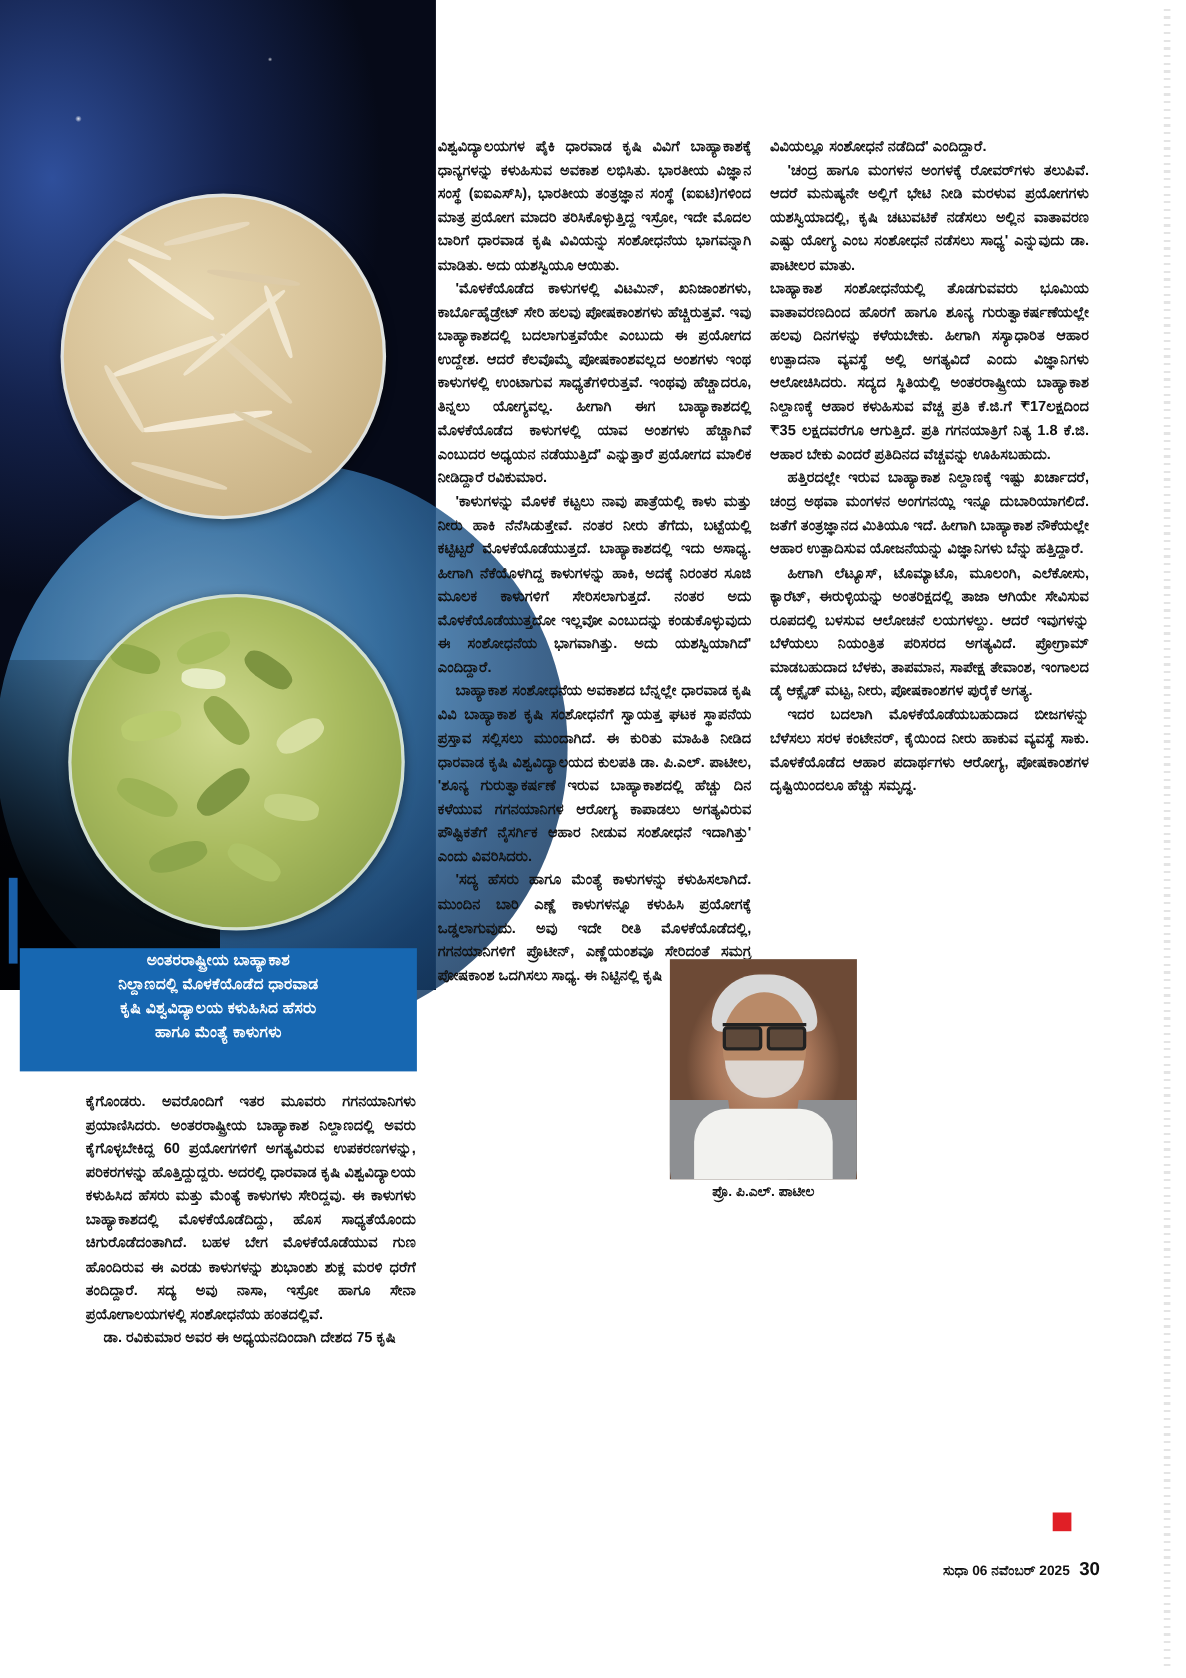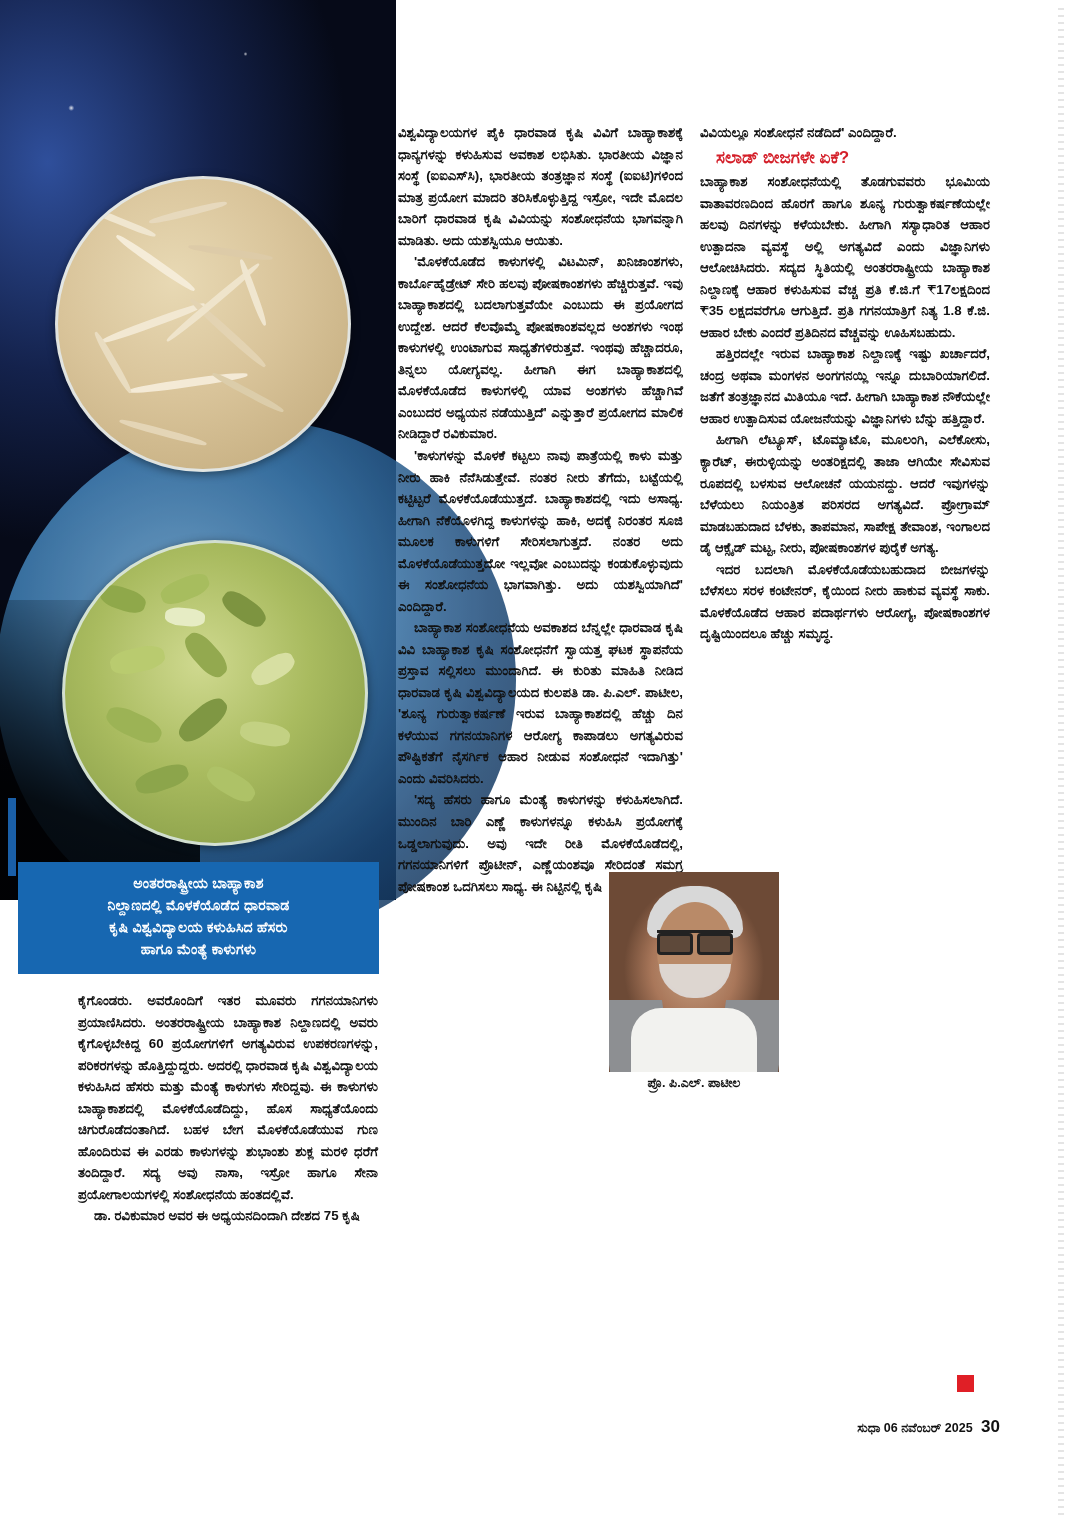--- a/index.html
+++ b/index.html
@@ -94,21 +94,20 @@
   
   .caption-box {
     position: absolute;
     left: 18px;
     top: 862px;
     width: 361px;
     height: 112px;
     background: #1767b1;
     color: #ffffff;
     text-align: center;
-    padding-top: 10px;
     box-sizing: border-box;
   }
   .caption-box p {
     margin: 0;
     font-size: 14.2px;
     line-height: 1.55;
     font-weight: bold;
     letter-spacing: 0.2px;
   }
 
@@ -325,24 +324,24 @@
   <div class="col col-mid">
     <p class="noindent">ವಿಶ್ವವಿದ್ಯಾಲಯಗಳ ಪೈಕಿ ಧಾರವಾಡ ಕೃಷಿ ವಿವಿಗೆ ಬಾಹ್ಯಾಕಾಶಕ್ಕೆ ಧಾನ್ಯಗಳನ್ನು ಕಳುಹಿಸುವ ಅವಕಾಶ ಲಭಿಸಿತು. ಭಾರತೀಯ ವಿಜ್ಞಾನ ಸಂಸ್ಥೆ (ಐಐಎಸ್‌ಸಿ), ಭಾರತೀಯ ತಂತ್ರಜ್ಞಾನ ಸಂಸ್ಥೆ (ಐಐಟಿ)ಗಳಿಂದ ಮಾತ್ರ ಪ್ರಯೋಗ ಮಾದರಿ ತರಿಸಿಕೊಳ್ಳುತ್ತಿದ್ದ ಇಸ್ರೋ, ಇದೇ ಮೊದಲ ಬಾರಿಗೆ ಧಾರವಾಡ ಕೃಷಿ ವಿವಿಯನ್ನು ಸಂಶೋಧನೆಯ ಭಾಗವನ್ನಾಗಿ ಮಾಡಿತು. ಅದು ಯಶಸ್ವಿಯೂ ಆಯಿತು.</p>
     <p>'ಮೊಳಕೆಯೊಡೆದ ಕಾಳುಗಳಲ್ಲಿ ವಿಟಮಿನ್, ಖನಿಜಾಂಶಗಳು, ಕಾರ್ಬೊಹೈಡ್ರೇಟ್ ಸೇರಿ ಹಲವು ಪೋಷಕಾಂಶಗಳು ಹೆಚ್ಚಿರುತ್ತವೆ. ಇವು ಬಾಹ್ಯಾಕಾಶದಲ್ಲಿ ಬದಲಾಗುತ್ತವೆಯೇ ಎಂಬುದು ಈ ಪ್ರಯೋಗದ ಉದ್ದೇಶ. ಆದರೆ ಕೆಲವೊಮ್ಮೆ ಪೋಷಕಾಂಶವಲ್ಲದ ಅಂಶಗಳು ಇಂಥ ಕಾಳುಗಳಲ್ಲಿ ಉಂಟಾಗುವ ಸಾಧ್ಯತೆಗಳಿರುತ್ತವೆ. ಇಂಥವು ಹೆಚ್ಚಾದರೂ, ತಿನ್ನಲು ಯೋಗ್ಯವಲ್ಲ. ಹೀಗಾಗಿ ಈಗ ಬಾಹ್ಯಾಕಾಶದಲ್ಲಿ ಮೊಳಕೆಯೊಡೆದ ಕಾಳುಗಳಲ್ಲಿ ಯಾವ ಅಂಶಗಳು ಹೆಚ್ಚಾಗಿವೆ ಎಂಬುದರ ಅಧ್ಯಯನ ನಡೆಯುತ್ತಿದೆ' ಎನ್ನುತ್ತಾರೆ ಪ್ರಯೋಗದ ಮಾಲಿಕ ನೀಡಿದ್ದಾರೆ ರವಿಕುಮಾರ.</p>
     <p>'ಕಾಳುಗಳನ್ನು ಮೊಳಕೆ ಕಟ್ಟಲು ನಾವು ಪಾತ್ರೆಯಲ್ಲಿ ಕಾಳು ಮತ್ತು ನೀರು ಹಾಕಿ ನೆನೆಸಿಡುತ್ತೇವೆ. ನಂತರ ನೀರು ತೆಗೆದು, ಬಟ್ಟೆಯಲ್ಲಿ ಕಟ್ಟಿಟ್ಟರೆ ಮೊಳಕೆಯೊಡೆಯುತ್ತದೆ. ಬಾಹ್ಯಾಕಾಶದಲ್ಲಿ ಇದು ಅಸಾಧ್ಯ. ಹೀಗಾಗಿ ನೆಕೆಯೊಳಗಿದ್ದ ಕಾಳುಗಳನ್ನು ಹಾಕಿ, ಅದಕ್ಕೆ ನಿರಂತರ ಸೂಜಿ ಮೂಲಕ ಕಾಳುಗಳಿಗೆ ಸೇರಿಸಲಾಗುತ್ತದೆ. ನಂತರ ಅದು ಮೊಳಕೆಯೊಡೆಯುತ್ತದೋ ಇಲ್ಲವೋ ಎಂಬುದನ್ನು ಕಂಡುಕೊಳ್ಳುವುದು ಈ ಸಂಶೋಧನೆಯ ಭಾಗವಾಗಿತ್ತು. ಅದು ಯಶಸ್ವಿಯಾಗಿದೆ' ಎಂದಿದ್ದಾರೆ.</p>
     <p>ಬಾಹ್ಯಾಕಾಶ ಸಂಶೋಧನೆಯ ಅವಕಾಶದ ಬೆನ್ನಲ್ಲೇ ಧಾರವಾಡ ಕೃಷಿ ವಿವಿ ಬಾಹ್ಯಾಕಾಶ ಕೃಷಿ ಸಂಶೋಧನೆಗೆ ಸ್ವಾಯತ್ತ ಘಟಕ ಸ್ಥಾಪನೆಯ ಪ್ರಸ್ತಾವ ಸಲ್ಲಿಸಲು ಮುಂದಾಗಿದೆ. ಈ ಕುರಿತು ಮಾಹಿತಿ ನೀಡಿದ ಧಾರವಾಡ ಕೃಷಿ ವಿಶ್ವವಿದ್ಯಾಲಯದ ಕುಲಪತಿ ಡಾ. ಪಿ.ಎಲ್. ಪಾಟೀಲ, 'ಶೂನ್ಯ ಗುರುತ್ವಾಕರ್ಷಣೆ ಇರುವ ಬಾಹ್ಯಾಕಾಶದಲ್ಲಿ ಹೆಚ್ಚು ದಿನ ಕಳೆಯುವ ಗಗನಯಾನಿಗಳ ಆರೋಗ್ಯ ಕಾಪಾಡಲು ಅಗತ್ಯವಿರುವ ಪೌಷ್ಟಿಕತೆಗೆ ನೈಸರ್ಗಿಕ ಆಹಾರ ನೀಡುವ ಸಂಶೋಧನೆ ಇದಾಗಿತ್ತು' ಎಂದು ವಿವರಿಸಿದರು.</p>
     <p>'ಸದ್ಯ ಹೆಸರು ಹಾಗೂ ಮೆಂತ್ಯೆ ಕಾಳುಗಳನ್ನು ಕಳುಹಿಸಲಾಗಿದೆ. ಮುಂದಿನ ಬಾರಿ ಎಣ್ಣೆ ಕಾಳುಗಳನ್ನೂ ಕಳುಹಿಸಿ ಪ್ರಯೋಗಕ್ಕೆ ಒಡ್ಡಲಾಗುವುದು. ಅವು ಇದೇ ರೀತಿ ಮೊಳಕೆಯೊಡೆದಲ್ಲಿ, ಗಗನಯಾನಿಗಳಿಗೆ ಪ್ರೊಟೀನ್, ಎಣ್ಣೆಯಂಶವೂ ಸೇರಿದಂತೆ ಸಮಗ್ರ ಪೋಷಕಾಂಶ ಒದಗಿಸಲು ಸಾಧ್ಯ. ಈ ನಿಟ್ಟಿನಲ್ಲಿ ಕೃಷಿ</p>
   </div>
 
   <div class="col col-right">
     <p class="noindent">ವಿವಿಯಲ್ಲೂ ಸಂಶೋಧನೆ ನಡೆದಿದೆ' ಎಂದಿದ್ದಾರೆ.</p>
-    <p class="subhead">ಸಲಾಡ್ ಬೀಜಗಳೇ ಏಕೆ?</p>
+    <p>'ಚಂದ್ರ ಹಾಗೂ ಮಂಗಳನ ಅಂಗಳಕ್ಕೆ ರೋವರ್‌ಗಳು ತಲುಪಿವೆ. ಆದರೆ ಮನುಷ್ಯನೇ ಅಲ್ಲಿಗೆ ಭೇಟಿ ನೀಡಿ ಮರಳುವ ಪ್ರಯೋಗಗಳು ಯಶಸ್ವಿಯಾದಲ್ಲಿ, ಕೃಷಿ ಚಟುವಟಿಕೆ ನಡೆಸಲು ಅಲ್ಲಿನ ವಾತಾವರಣ ಎಷ್ಟು ಯೋಗ್ಯ ಎಂಬ ಸಂಶೋಧನೆ ನಡೆಸಲು ಸಾಧ್ಯ' ಎನ್ನುವುದು ಡಾ. ಪಾಟೀಲರ ಮಾತು.</p>
     <p class="noindent">ಬಾಹ್ಯಾಕಾಶ ಸಂಶೋಧನೆಯಲ್ಲಿ ತೊಡಗುವವರು ಭೂಮಿಯ ವಾತಾವರಣದಿಂದ ಹೊರಗೆ ಹಾಗೂ ಶೂನ್ಯ ಗುರುತ್ವಾಕರ್ಷಣೆಯಲ್ಲೇ ಹಲವು ದಿನಗಳನ್ನು ಕಳೆಯಬೇಕು. ಹೀಗಾಗಿ ಸಸ್ಯಾಧಾರಿತ ಆಹಾರ ಉತ್ಪಾದನಾ ವ್ಯವಸ್ಥೆ ಅಲ್ಲಿ ಅಗತ್ಯವಿದೆ ಎಂದು ವಿಜ್ಞಾನಿಗಳು ಆಲೋಚಿಸಿದರು. ಸದ್ಯದ ಸ್ಥಿತಿಯಲ್ಲಿ ಅಂತರರಾಷ್ಟ್ರೀಯ ಬಾಹ್ಯಾಕಾಶ ನಿಲ್ದಾಣಕ್ಕೆ ಆಹಾರ ಕಳುಹಿಸುವ ವೆಚ್ಚ ಪ್ರತಿ ಕೆ.ಜಿ.ಗೆ ₹17ಲಕ್ಷದಿಂದ ₹35 ಲಕ್ಷದವರೆಗೂ ಆಗುತ್ತಿದೆ. ಪ್ರತಿ ಗಗನಯಾತ್ರಿಗೆ ನಿತ್ಯ 1.8 ಕೆ.ಜಿ. ಆಹಾರ ಬೇಕು ಎಂದರೆ ಪ್ರತಿದಿನದ ವೆಚ್ಚವನ್ನು ಊಹಿಸಬಹುದು.</p>
     <p>ಹತ್ತಿರದಲ್ಲೇ ಇರುವ ಬಾಹ್ಯಾಕಾಶ ನಿಲ್ದಾಣಕ್ಕೆ ಇಷ್ಟು ಖರ್ಚಾದರೆ, ಚಂದ್ರ ಅಥವಾ ಮಂಗಳನ ಅಂಗಗನಯ್ಲಿ ಇನ್ನೂ ದುಬಾರಿಯಾಗಲಿದೆ. ಜತೆಗೆ ತಂತ್ರಜ್ಞಾನದ ಮಿತಿಯೂ ಇದೆ. ಹೀಗಾಗಿ ಬಾಹ್ಯಾಕಾಶ ನೌಕೆಯಲ್ಲೇ ಆಹಾರ ಉತ್ಪಾದಿಸುವ ಯೋಜನೆಯನ್ನು ವಿಜ್ಞಾನಿಗಳು ಬೆನ್ನು ಹತ್ತಿದ್ದಾರೆ.</p>
-    <p>ಹೀಗಾಗಿ ಲೆಟ್ಯೂಸ್, ಟೊಮ್ಯಾಟೊ, ಮೂಲಂಗಿ, ಎಲೆಕೋಸು, ಕ್ಯಾರೆಟ್, ಈರುಳ್ಳಿಯನ್ನು ಅಂತರಿಕ್ಷದಲ್ಲಿ ತಾಜಾ ಆಗಿಯೇ ಸೇವಿಸುವ ರೂಪದಲ್ಲಿ ಬಳಸುವ ಆಲೋಚನೆ ಯಯನದ್ದು. ಆದರೆ ಇವುಗಳನ್ನು ಬೆಳೆಯಲು ನಿಯಂತ್ರಿತ ಪರಿಸರದ ಅಗತ್ಯವಿದೆ. ಪ್ರೋಗ್ರಾಮ್ ಮಾಡಬಹುದಾದ ಬೆಳಕು, ತಾಪಮಾನ, ಸಾಪೇಕ್ಷ ತೇವಾಂಶ, ಇಂಗಾಲದ ಡೈ ಆಕ್ಸೈಡ್ ಮಟ್ಟ, ನೀರು, ಪೋಷಕಾಂಶಗಳ ಪುರೈಕೆ ಅಗತ್ಯ.</p>
+    <p>ಹೀಗಾಗಿ ಲೆಟ್ಯೂಸ್, ಟೊಮ್ಯಾಟೊ, ಮೂಲಂಗಿ, ಎಲೆಕೋಸು, ಕ್ಯಾರೆಟ್, ಈರುಳ್ಳಿಯನ್ನು ಅಂತರಿಕ್ಷದಲ್ಲಿ ತಾಜಾ ಆಗಿಯೇ ಸೇವಿಸುವ ರೂಪದಲ್ಲಿ ಬಳಸುವ ಆಲೋಚನೆ ಲಯಗಳಲ್ದು. ಆದರೆ ಇವುಗಳನ್ನು ಬೆಳೆಯಲು ನಿಯಂತ್ರಿತ ಪರಿಸರದ ಅಗತ್ಯವಿದೆ. ಪ್ರೋಗ್ರಾಮ್ ಮಾಡಬಹುದಾದ ಬೆಳಕು, ತಾಪಮಾನ, ಸಾಪೇಕ್ಷ ತೇವಾಂಶ, ಇಂಗಾಲದ ಡೈ ಆಕ್ಸೈಡ್ ಮಟ್ಟ, ನೀರು, ಪೋಷಕಾಂಶಗಳ ಪುರೈಕೆ ಅಗತ್ಯ.</p>
     <p>ಇದರ ಬದಲಾಗಿ ಮೊಳಕೆಯೊಡೆಯಬಹುದಾದ ಬೀಜಗಳನ್ನು ಬೆಳೆಸಲು ಸರಳ ಕಂಟೇನರ್, ಕೈಯಿಂದ ನೀರು ಹಾಕುವ ವ್ಯವಸ್ಥೆ ಸಾಕು. ಮೊಳಕೆಯೊಡೆದ ಆಹಾರ ಪದಾರ್ಥಗಳು ಆರೋಗ್ಯ, ಪೋಷಕಾಂಶಗಳ ದೃಷ್ಟಿಯಿಂದಲೂ ಹೆಚ್ಚು ಸಮೃದ್ಧ.</p>
   </div>
 
   <div class="portrait-wrap">
     <div class="portrait">
       <div class="coat-l"></div>
       <div class="coat-r"></div>
       <div class="shirt"></div>
       <div class="hair"></div>
       <div class="face"></div>

